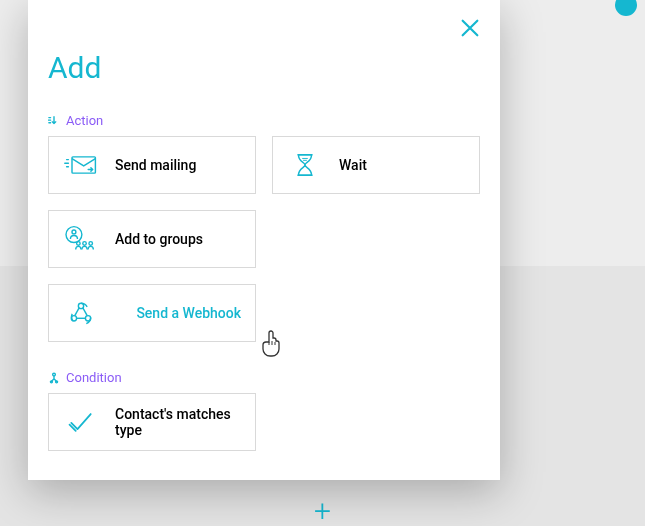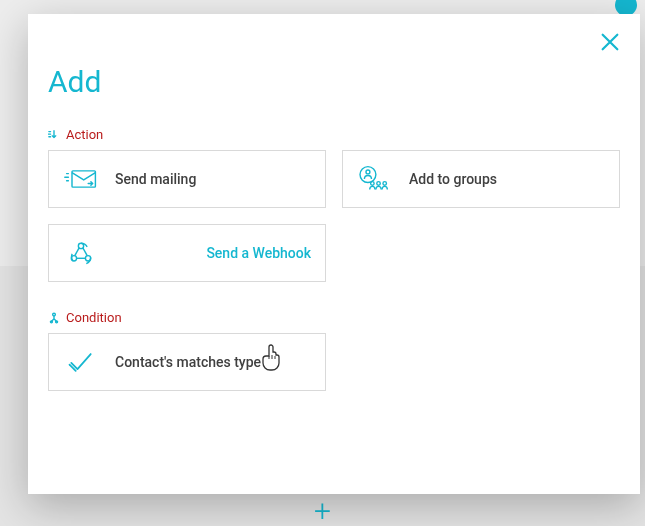--- a/index.html
+++ b/index.html
@@ -10,52 +10,52 @@
   }
   .backdrop-top { position:absolute; top:0; left:0; right:0; height:266px; background:#ededed; }
   .backdrop-bottom { position:absolute; bottom:0; left:0; right:0; height:260px; background:#e4e4e4; }
   .backdrop-plus {
     position:absolute; left:50%; bottom:0; transform:translateX(-50%);
     color:#15b7d0; font-size:30px; font-weight:300; line-height:1;
   }
   .backdrop-teal { position:absolute; top:-6px; right:8px; width:22px; height:22px; border-radius:50%; background:#15b7d0; }
 
   .modal {
-    position:absolute; top:14px; left:28px; width:612px; height:480px;
+    position:absolute; top:0; left:28px; width:472px; height:480px;
     background:#fff; box-shadow:0 12px 40px rgba(0,0,0,0.25);
     padding:22px 20px 20px 20px;
     overflow:hidden;
   }
   .close {
     position:absolute; top:14px; right:16px; width:28px; height:28px;
     display:flex; align-items:center; justify-content:center;
     color:#15b7d0; cursor:pointer;
   }
   .close svg { width:22px; height:22px; stroke:#15b7d0; stroke-width:2.4; }
 
   .title { color:#15b7d0; font-size:30px; font-weight:400; margin-top:28px; }
 
   .section-label {
     display:flex; align-items:center; gap:6px;
-    color:#b91c1c; font-size:13px; margin-top:28px; margin-bottom:8px;
+    color:#8b5cf6; font-size:13px; margin-top:28px; margin-bottom:8px;
   }
   .section-label svg { width:12px; height:12px; stroke:#15b7d0; fill:none; stroke-width:1.6; }
 
   .grid {
     display:grid; grid-template-columns: 1fr 1fr; gap:16px;
   }
   .card {
     border:1px solid #d9d9d9; height:58px;
     display:flex; align-items:center; gap:16px;
     padding:0 14px; cursor:pointer;
     background:#fff;
   }
   .card .icon { width:36px; height:36px; display:flex; align-items:center; justify-content:center; flex-shrink:0; }
   .card .icon svg { stroke:#15b7d0; fill:none; stroke-width:1.6; }
-  .card .label { font-size:14px; color:#404040; font-weight:500; }
+  .card .label { font-size:14px; color:#000000; font-weight:500; }
   .card.highlight .label { color:#15b7d0; }
   .single { grid-column: 1 / 2; justify-content: space-between; }
 
   .cursor {
     position:absolute; left:232px; top:330px; width:22px; height:26px;
     pointer-events:none;
   }
   .cursor svg { stroke:#333; fill:#fff; stroke-width:1.3; }
 </style>
 </head>
@@ -93,20 +93,31 @@
         <svg viewBox="0 0 40 28" width="36" height="26">
           <path d="M4 8 h2 M2 12 h4 M4 16 h2" stroke-linecap="round"></path>
           <rect x="10" y="5" width="26" height="18" rx="1"></rect>
           <path d="M10 7 L23 15 L36 7"></path>
           <path d="M28 19 l5 0 M33 19 l-2 -2 M33 19 l-2 2" stroke-linecap="round"></path>
         </svg>
       </span>
       <span class="label">Send mailing</span>
     </div>
 
+    <div class="card">
+      <span class="icon">
+        <svg viewBox="0 0 30 30" width="28" height="28">
+          <path d="M7 4 H23 M7 26 H23"></path>
+          <path d="M8 4 C8 12 15 12 15 15 C15 12 22 12 22 4 Z"></path>
+          <path d="M8 26 C8 18 15 18 15 15 C15 18 22 18 22 26 Z"></path>
+          <path d="M12 8 h6 M13 10 h4" stroke-width="1"></path>
+        </svg>
+      </span>
+      <span class="label">Wait</span>
+    </div>
 
     <div class="card">
       <span class="icon">
         <svg viewBox="0 0 40 34" width="36" height="30">
           <circle cx="12" cy="12" r="9"></circle>
           <circle cx="12" cy="9" r="2.2"></circle>
           <path d="M8 17 c0-3 2-4 4-4 s4 1 4 4"></path>
           <circle cx="24" cy="22" r="2"></circle>
             <path d="M21 29 c0-2.6 1.5-3.6 3-3.6 s3 1 3 3.6"></path>
           <circle cx="31" cy="22" r="2"></circle>

